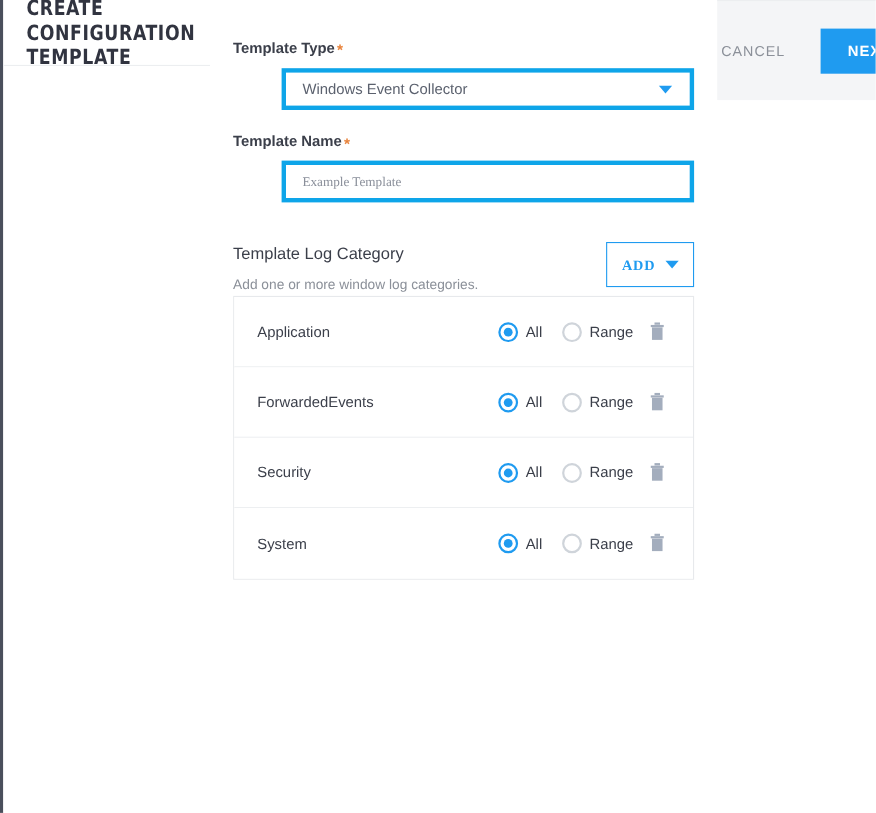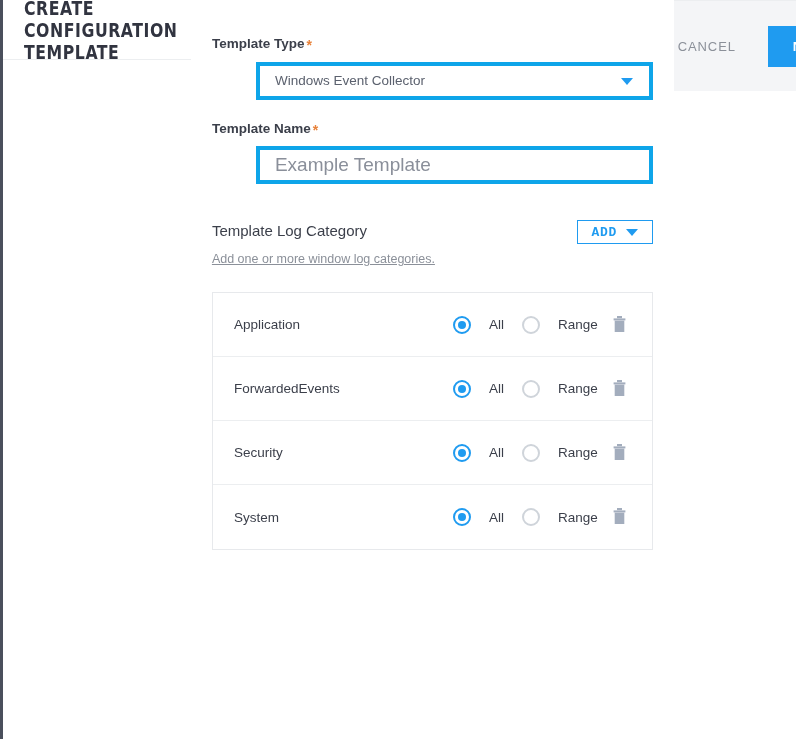--- a/index.html
+++ b/index.html
@@ -100,22 +100,22 @@
   }
   .select-value {
     font-size: 13.5px;
     color: #5b616e;
     padding-left: 15px;
   }
   .text-input {
     border: none;
     outline: none;
     background: transparent;
-    font-family: Liberation Sans, sans-serif;
-    font-size: 19px;
+    font-family: Liberation Serif, serif;
+    font-size: 12px;
     color: #5b616e;
     padding-left: 15px;
     width: 100%;
     height: 100%;
     box-sizing: border-box;
   }
   .text-input::placeholder {
     color: #8a8f9a;
     opacity: 1;
   }
@@ -147,47 +147,46 @@
   .section-title {
     font-size: 15px;
     color: #3b3f4a;
     font-weight: normal;
     margin: 0;
     line-height: 1.2;
   }
   .section-sub {
     font-size: 12.5px;
     color: #8b9099;
-    margin: 12px 0 10px 0;
+    margin: 12px 0 0 0;
     line-height: 1.2;
-    text-decoration: underline;
   }
 
   .add-button {
     border: 1px solid #1f9bf0;
     background: #ffffff;
     color: #1f9bf0;
-    height: 24px;
+    height: 41px;
     min-width: 76px;
     display: flex;
     align-items: center;
     justify-content: center;
     gap: 9px;
     font-size: 13px;
     font-weight: bold;
     letter-spacing: 0.7px;
     cursor: pointer;
     padding: 0 13px;
     box-sizing: border-box;
-    font-family: Liberation Mono, monospace;
+    font-family: Liberation Serif, serif;
   }
 
   
   .cat-table {
-    margin-top: 15px;
+    margin-top: 2px;
     border: 1px solid #e7e9ec;
     box-sizing: border-box;
   }
   .cat-row {
     height: 64px;
     display: flex;
     align-items: center;
     border-bottom: 1px solid #eceef0;
     box-sizing: border-box;
     background: #ffffff;
@@ -203,21 +202,21 @@
   }
 
   .radio-group {
     display: flex;
     align-items: center;
     gap: 10px;
   }
   .radio-opt {
     display: flex;
     align-items: center;
-    gap: 18px;
+    gap: 7px;
     cursor: pointer;
   }
   .radio-opt + .radio-opt { margin-left: 8px; }
   .radio {
     width: 18px;
     height: 18px;
     border-radius: 50%;
     box-sizing: border-box;
     border: 2px solid #cfd4da;
     background: #ffffff;

